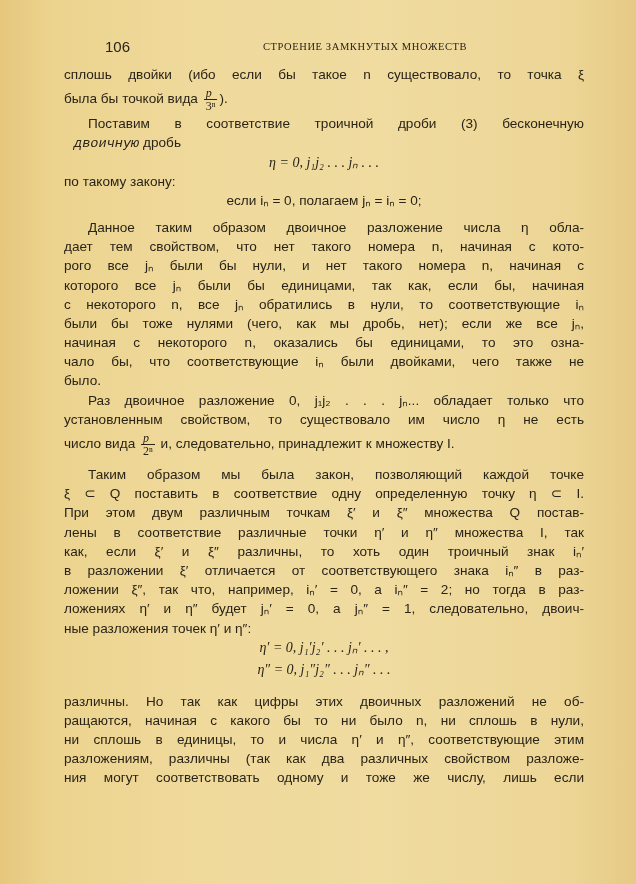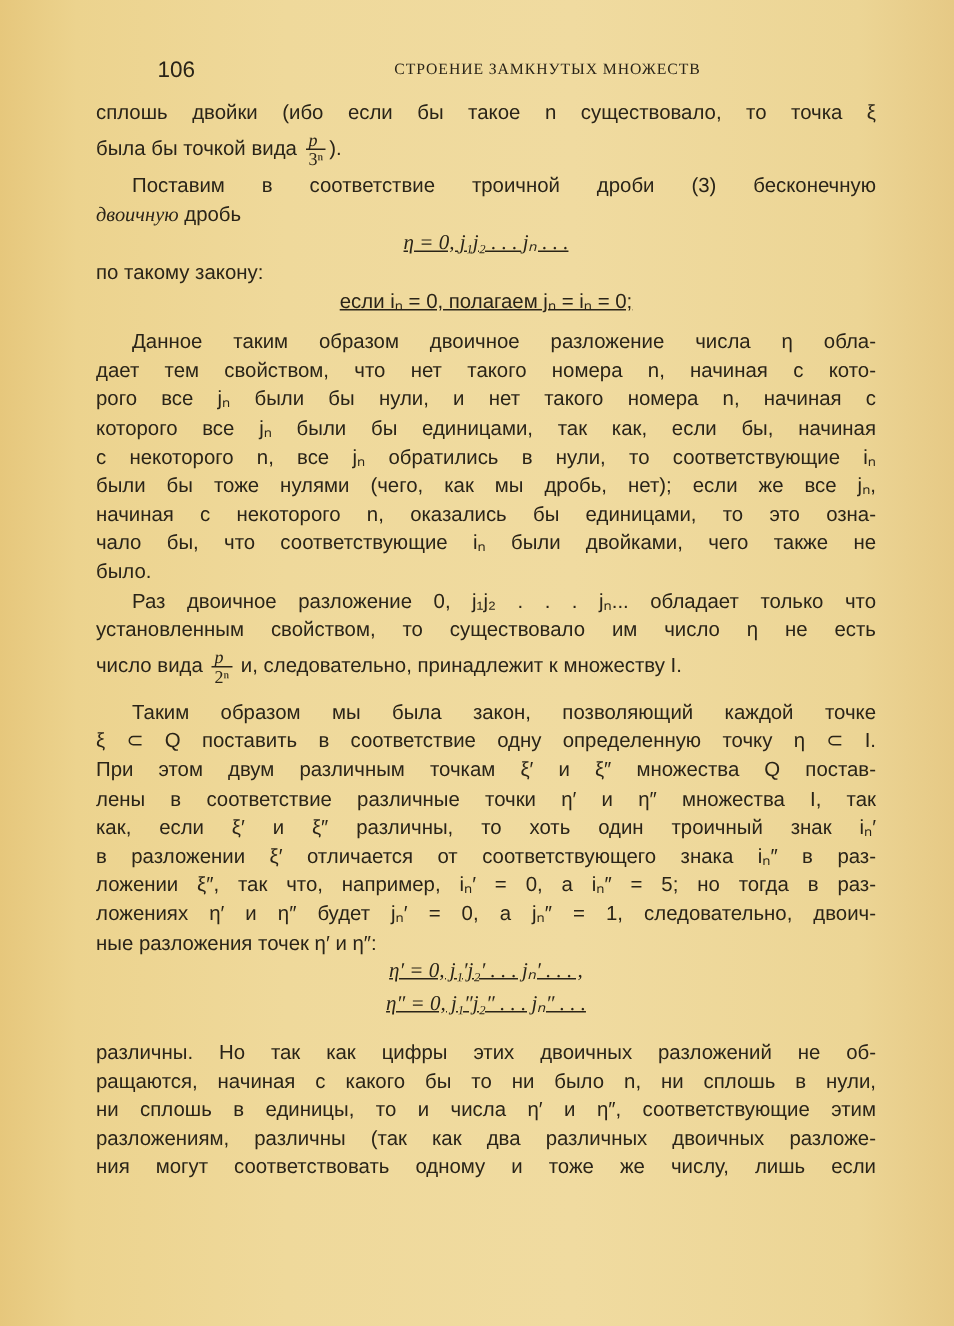--- a/index.html
+++ b/index.html
@@ -11,22 +11,22 @@
     position: relative;
   }
   .page { position: absolute; left: 0; top: 0; width: 636px; height: 884px; }
   .header { position: absolute; top: 38px; left: 61px; width: 520px; height: 20px; margin-left: 44px; }
   .page-num { position: absolute; left: 0; top: 0; font-size: 15px; font-family: "Liberation Sans", sans-serif; }
   .running-title { position: absolute; left: 0; right: 0; top: 3px; text-align: center; font-size: 10.5px; letter-spacing: 0.6px; font-family: Liberation Serif, serif; }
   .body { position: absolute; left: 64px; top: 65px; width: 520px; font-family: "Liberation Sans", sans-serif; font-size: 13.6px; line-height: 19.2px; }
   .ln { white-space: nowrap; text-align: justify; text-align-last: justify; display: block; height: 19.2px; }
   .ln.last { text-align-last: left; }
   .ind { padding-left: 24px; }
-  .center { text-align-last: center; text-decoration: underline; }
-  .f { font-family: Liberation Serif, serif; font-style: italic; }
+  .center { text-align-last: center; }
+  .f { font-family: Liberation Mono, monospace; font-style: italic; margin-left: 10px; }
   .frac { display: inline-block; vertical-align: middle; text-align: center; font-family: "Liberation Serif", serif; font-size: 12px; line-height: 12px; margin: 0 2px; }
   .frac .num { display: block; border-bottom: 1px solid #2a2418; padding: 0 2px; font-style: italic; }
   .frac .den { display: block; padding: 0 2px; }
   .tall { height: 30px; line-height: 30px; }
   .gap-s { height: 6px; }
   .gap-m { height: 10px; }
   .formula { font-family: "Liberation Serif", serif; font-style: italic; font-size: 14px; }
   .rule { font-family: "Liberation Sans", sans-serif; }
 </style>
 </head>
@@ -77,25 +77,25 @@
       <span>и, следовательно, принадлежит к множеству I.</span>
     </span>
     <div class="gap-s"></div>
 
     <span class="ln ind">Таким образом мы была закон, позволяющий каждой точке</span>
     <span class="ln">ξ ⊂ Q поставить в соответствие одну определенную точку η ⊂ I.</span>
     <span class="ln">При этом двум различным точкам ξ′ и ξ″ множества Q постав-</span>
     <span class="ln">лены в соответствие различные точки η′ и η″ множества I, так</span>
     <span class="ln">как, если ξ′ и ξ″ различны, то хоть один троичный знак iₙ′</span>
     <span class="ln">в разложении ξ′ отличается от соответствующего знака iₙ″ в раз-</span>
-    <span class="ln">ложении ξ″, так что, например, iₙ′ = 0, а iₙ″ = 5; но тогда в раз-</span>
+    <span class="ln">ложении ξ″, так что, например, iₙ′ = 0, а iₙ″ = 2; но тогда в раз-</span>
     <span class="ln">ложениях η′ и η″ будет jₙ′ = 0, а jₙ″ = 1, следовательно, двоич-</span>
     <span class="ln last">ные разложения точек η′ и η″:</span>
     <span class="ln center formula" style="height:22px">η′ = 0, j₁′j₂′ . . . jₙ′ . . . ,</span>
     <span class="ln center formula" style="height:22px">η″ = 0, j₁″j₂″ . . . jₙ″ . . .</span>
     <div class="gap-m"></div>
     <span class="ln">различны. Но так как цифры этих двоичных разложений не об-</span>
     <span class="ln">ращаются, начиная с какого бы то ни было n, ни сплошь в нули,</span>
     <span class="ln">ни сплошь в единицы, то и числа η′ и η″, соответствующие этим</span>
-    <span class="ln">разложениям, различны (так как два различных двоичных разложе-</span>
+    <span class="ln">разложениям, различны (так как два различных свойством разложе-</span>
     <span class="ln">ния могут соответствовать одному и тоже же числу, лишь если</span>
   </div>
 </div>
 
 </body></html>

